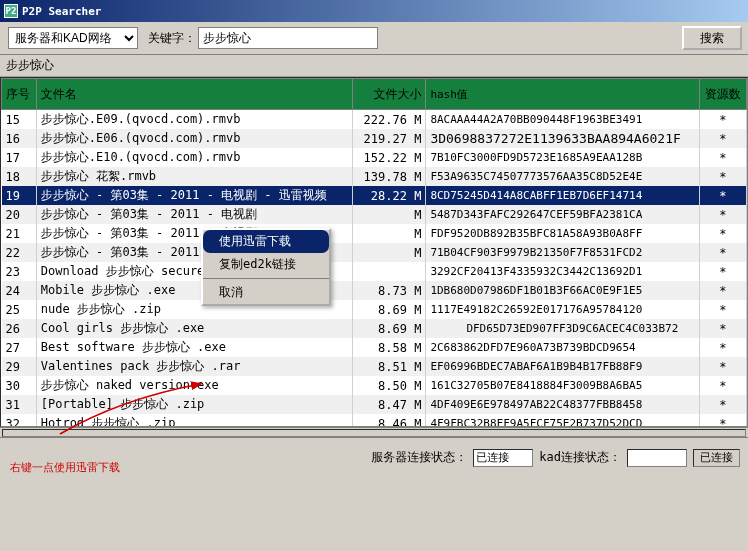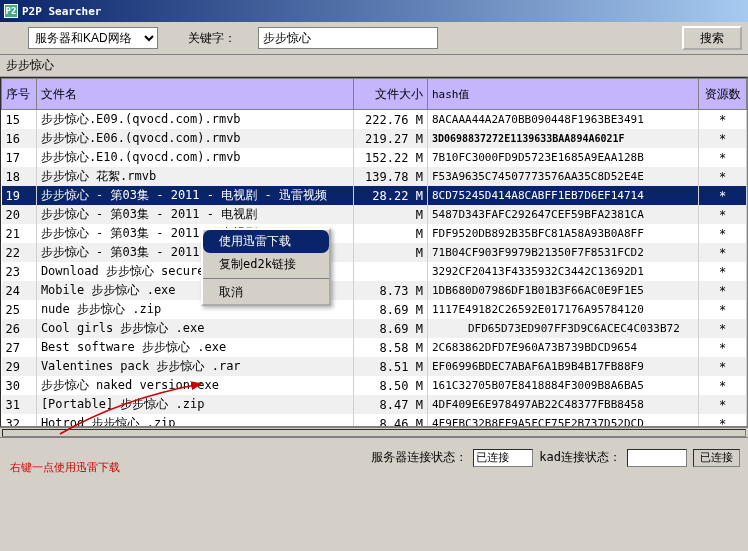--- a/index.html
+++ b/index.html
@@ -31,21 +31,21 @@
       align-items: center;
       justify-content: center;
       font-size: 9px;
       color: white;
     }
     .toolbar {
       background: #d4d0c8;
       padding: 4px 6px;
       display: flex;
       align-items: center;
-      gap: 22px;
+      gap: 2px;
       border-bottom: 1px solid #808080;
     }
     .toolbar-label {
       font-size: 12px;
     }
     .toolbar-select {
       height: 22px;
       font-size: 12px;
       background: white;
       border: 1px solid #808080;
@@ -86,21 +86,21 @@
       border: 1px inset #808080;
       margin: 0;
       background: white;
     }
     table {
       width: 100%;
       border-collapse: collapse;
       font-size: 12px;
     }
     thead tr {
-      background: #c4b5fd;
+      background: #15803d;
       height: 31px;
     }
     thead th {
       border: 1px solid #808080;
       padding: 1px 4px;
       text-align: left;
       font-weight: normal;
       white-space: nowrap;
     }
     tbody tr {
@@ -242,21 +242,21 @@
           <td class="col-seq">15</td>
           <td class="col-name" style="max-width: 300px; overflow: hidden; text-overflow: ellipsis;">步步惊心.E09.(qvocd.com).rmvb</td>
           <td class="col-size" style="text-align: right;">222.76 M</td>
           <td class="col-hash" style="font-size: 11px;">8ACAAA44A2A70BB090448F1963BE3491</td>
           <td class="col-source" style="text-align: center;">*</td>
         </tr>
         <tr>
           <td class="col-seq">16</td>
           <td class="col-name" style="max-width: 300px; overflow: hidden; text-overflow: ellipsis;">步步惊心.E06.(qvocd.com).rmvb</td>
           <td class="col-size" style="text-align: right;">219.27 M</td>
-          <td class="col-hash" style="font-size: 10px; font-weight: bold;">3D0698837272E1139633BAA894A6021F</td>
+          <td class="col-hash" style="font-size: 13px;">3D0698837272E1139633BAA894A6021F</td>
           <td class="col-source" style="text-align: center;">*</td>
         </tr>
         <tr>
           <td class="col-seq">17</td>
           <td class="col-name" style="max-width: 300px; overflow: hidden; text-overflow: ellipsis;">步步惊心.E10.(qvocd.com).rmvb</td>
           <td class="col-size" style="text-align: right;">152.22 M</td>
           <td class="col-hash" style="font-size: 11px;">7B10FC3000FD9D5723E1685A9EAA128B</td>
           <td class="col-source" style="text-align: center;">*</td>
         </tr>
         <tr>

